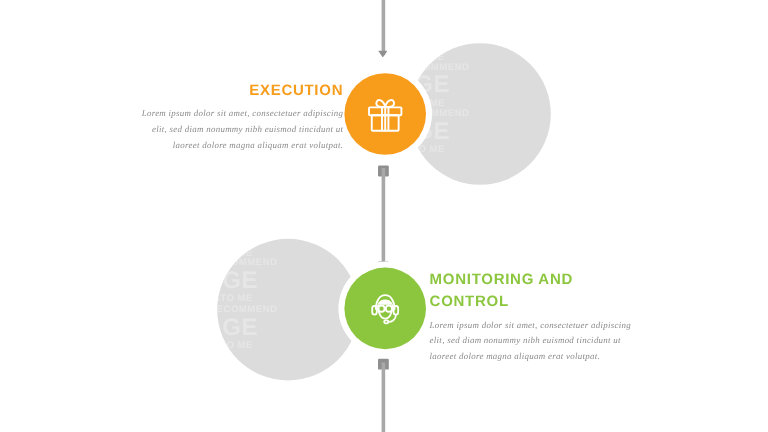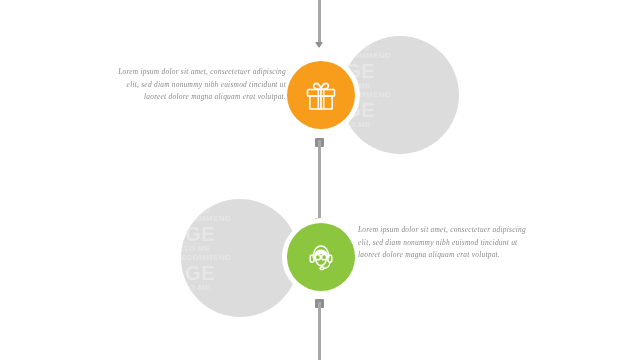--- a/index.html
+++ b/index.html
@@ -204,20 +204,22 @@
         <path d="M24.7 19.0 L 26.1 19.3"></path>
         <rect x="8.2" y="17.0" width="3.8" height="7.2" rx="1.9"></rect>
         <rect x="26.0" y="17.0" width="3.8" height="7.2" rx="1.9"></rect>
         <path d="M27.9 24.4 C 27.9 28.4, 24.4 30.2, 21.6 30.3"></path>
         <rect x="18.1" y="28.9" width="3.6" height="2.6" rx="1.3"></rect>
       </g>
     </svg>
   </div>
 
   <div class="text-block top">
+    <h2 class="heading orange">EXECUTION</h2>
     <p class="body-text">Lorem ipsum dolor sit amet, consectetuer adipiscing elit, sed diam nonummy nibh euismod tincidunt ut laoreet dolore magna aliquam erat volutpat.</p>
   </div>
 
   <div class="text-block bottom">
+    <h2 class="heading green">MONITORING AND CONTROL</h2>
     <p class="body-text">Lorem ipsum dolor sit amet, consectetuer adipiscing elit, sed diam nonummy nibh euismod tincidunt ut laoreet dolore magna aliquam erat volutpat.</p>
   </div>
 
 </div>
 
 </body></html>

